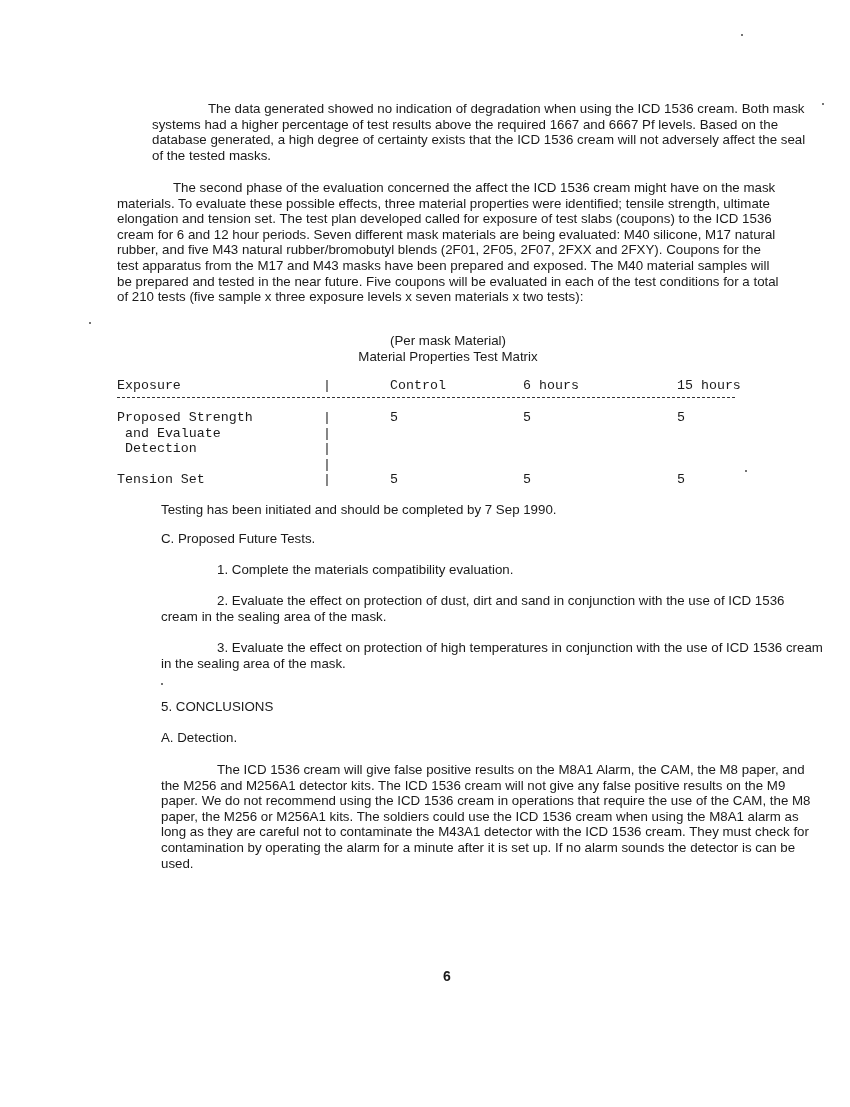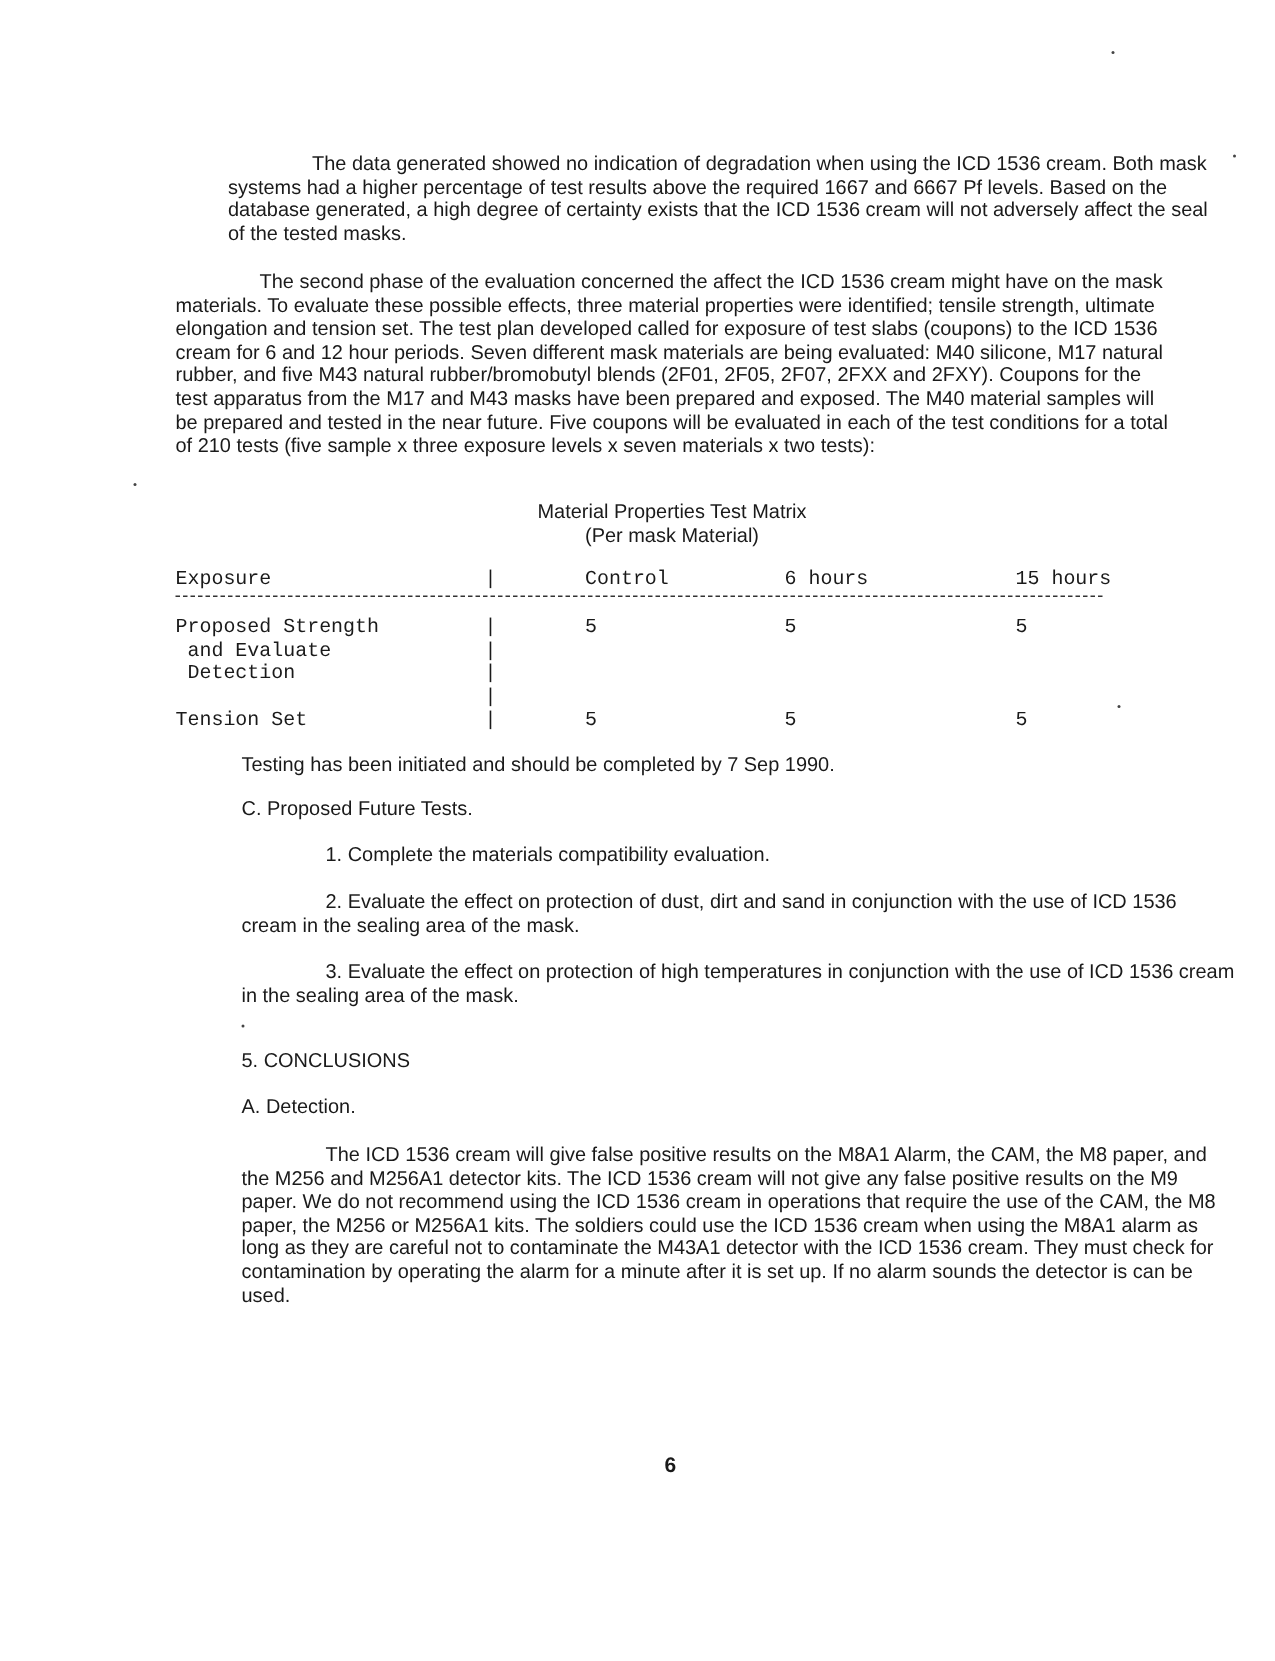--- a/index.html
+++ b/index.html
@@ -31,22 +31,22 @@
 </head>
 <body>
 
 <div class="page">
 
   <p class="para1 indent">The data generated showed no indication of degradation when using the ICD 1536 cream.  Both mask systems had a higher percentage of test results above the required 1667 and 6667 Pf levels. Based on the database generated, a high degree of certainty exists that the ICD 1536 cream will not adversely affect the seal of the tested masks.</p>
 
   <p class="para2 indent">The second phase of the evaluation concerned the affect the ICD 1536 cream might have on the mask materials.  To evaluate these possible effects, three material properties were identified; tensile strength, ultimate elongation and tension set.  The test plan developed called for exposure of test slabs (coupons) to the ICD 1536 cream for 6 and 12 hour periods.  Seven different mask materials are being evaluated:  M40 silicone, M17 natural rubber, and five M43 natural rubber/bromobutyl blends (2F01, 2F05, 2F07, 2FXX and 2FXY).  Coupons for the test apparatus from the M17 and M43 masks have been prepared and exposed.  The M40 material samples will be prepared and tested in the near future.  Five coupons will be evaluated in each of the test conditions for a total of 210 tests (five sample x three exposure levels x seven materials x two tests):</p>
 
   <div class="matrix-title">
+    <div>(Per mask Material)</div>
     <div>Material Properties Test Matrix</div>
-    <div>(Per mask Material)</div>
   </div>
 
   <div class="table">
     <div class="row">
       <span class="cell c0">Exposure</span>
       <span class="cell bar">|</span>
       <span class="cell c1">Control</span>
       <span class="cell c2">6 hours</span>
       <span class="cell c3h">15 hours</span>
     </div>

